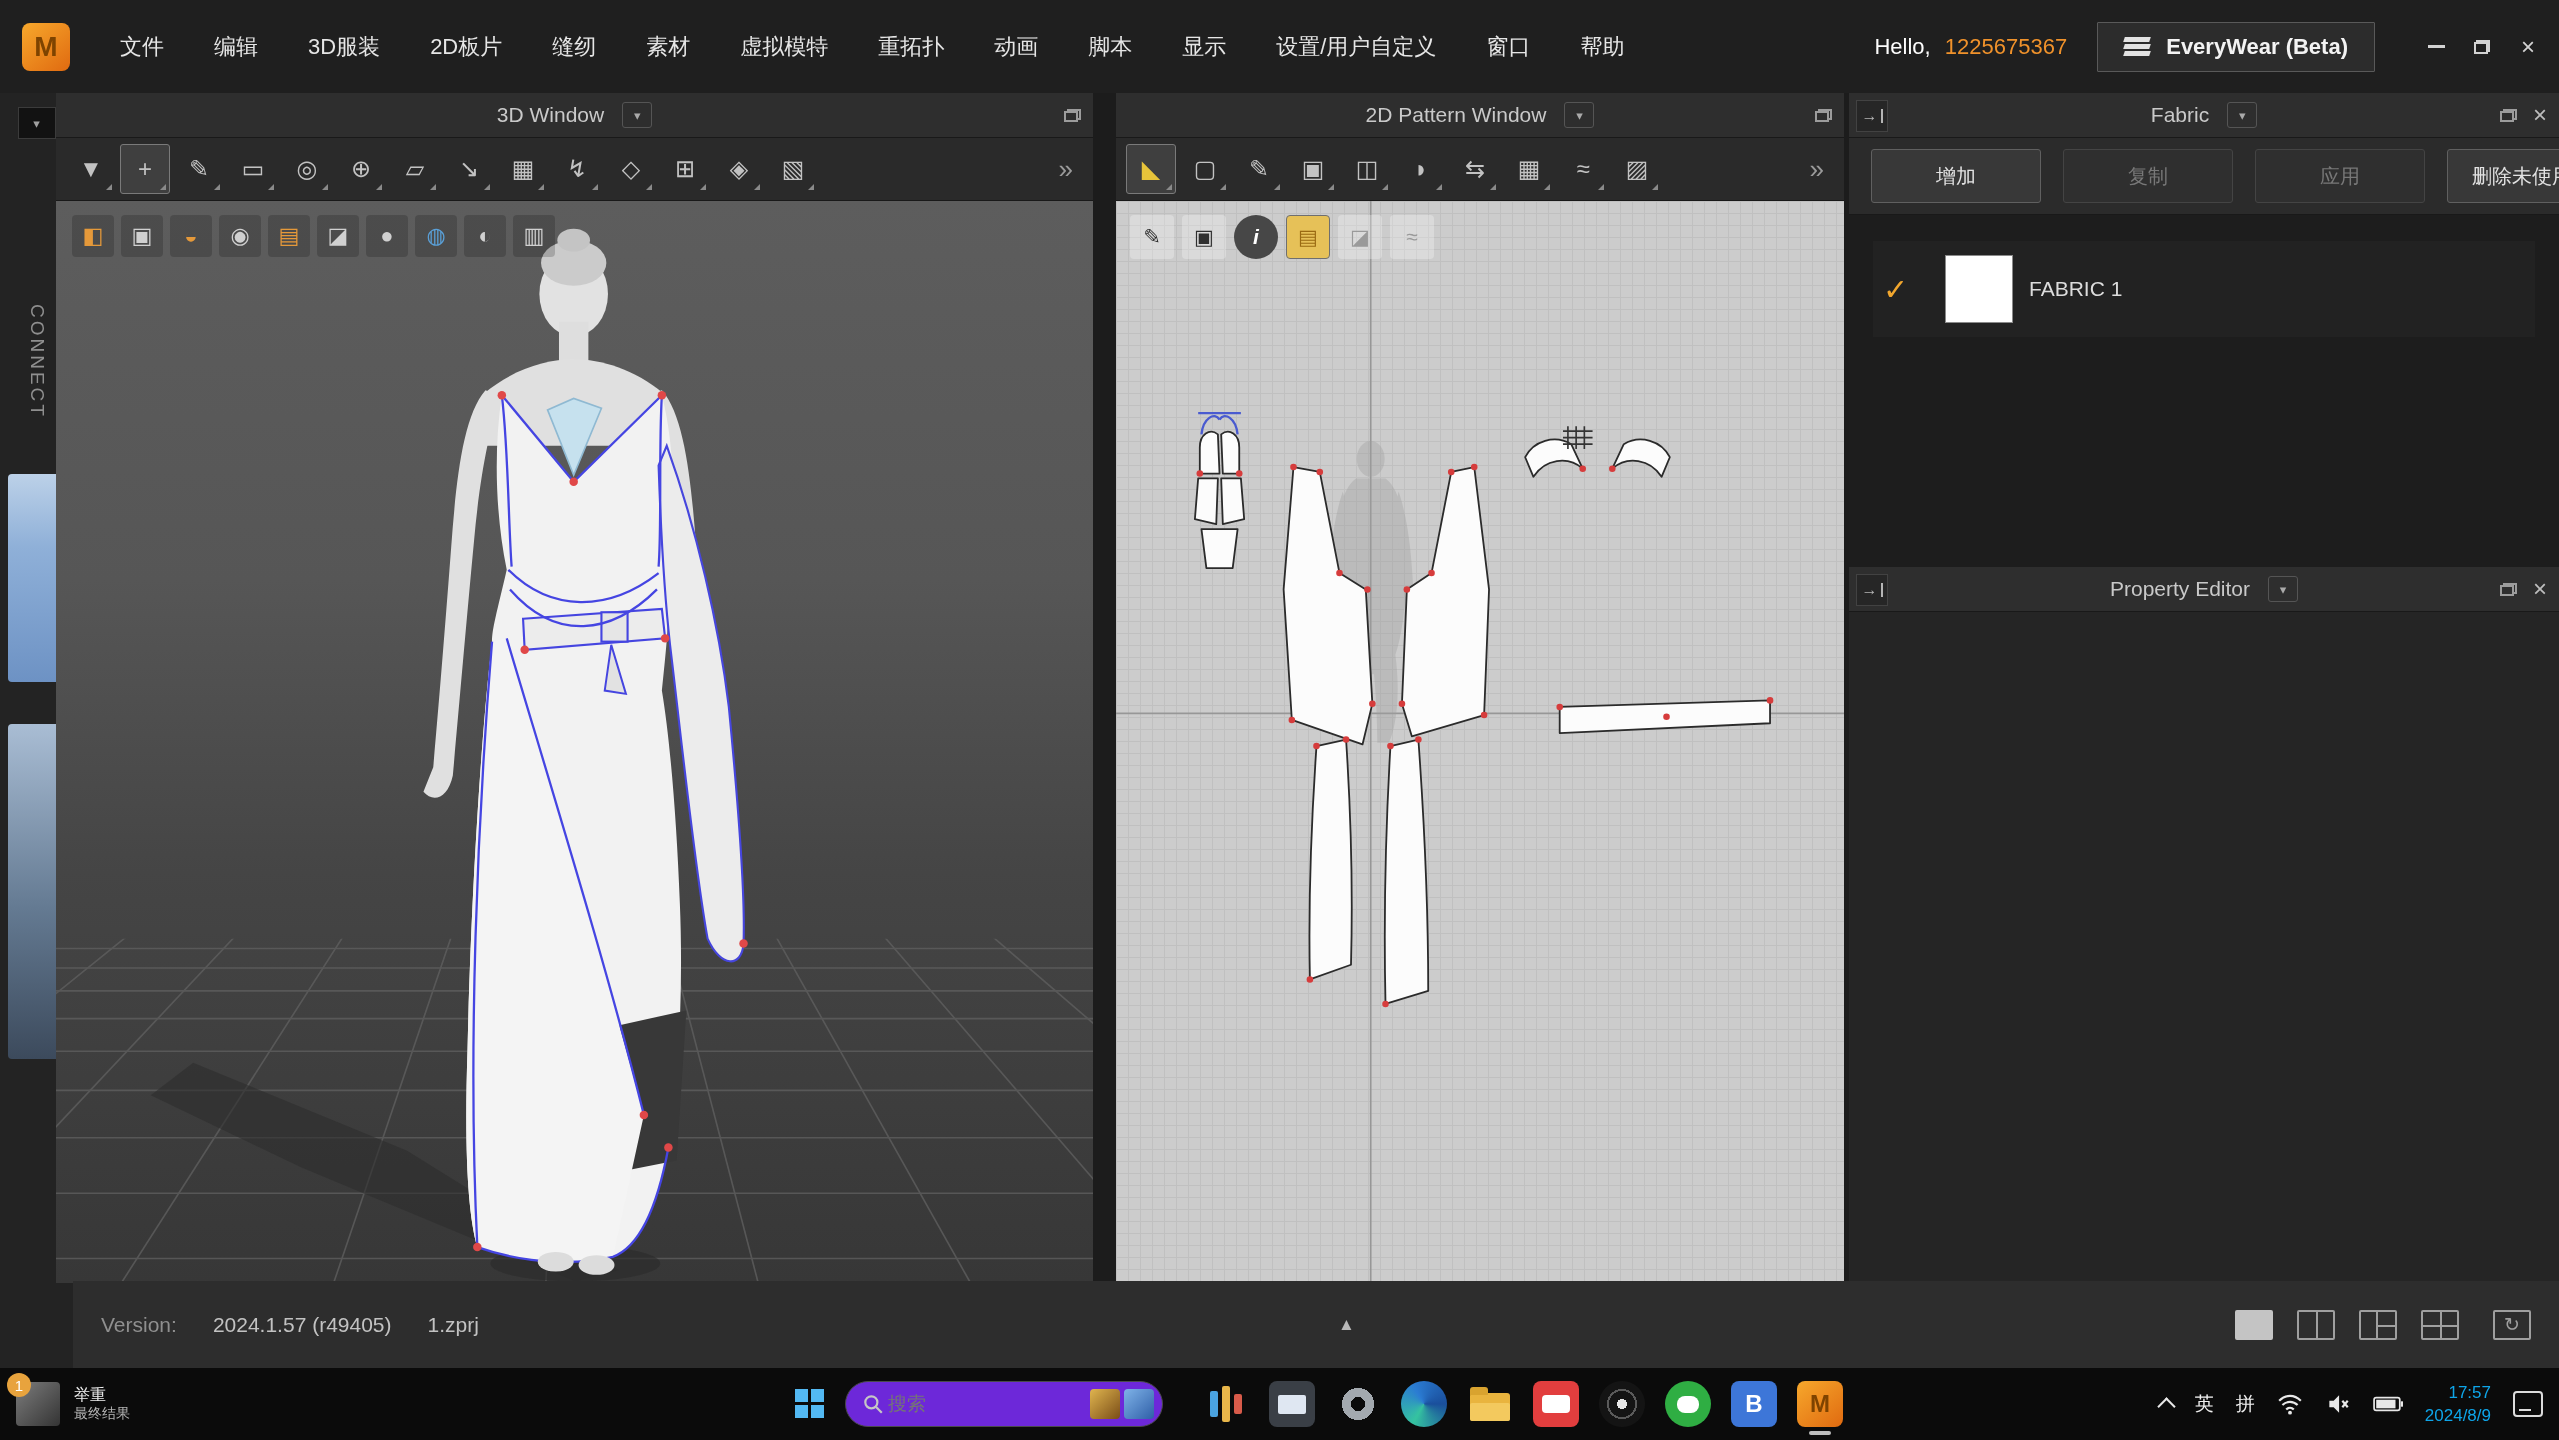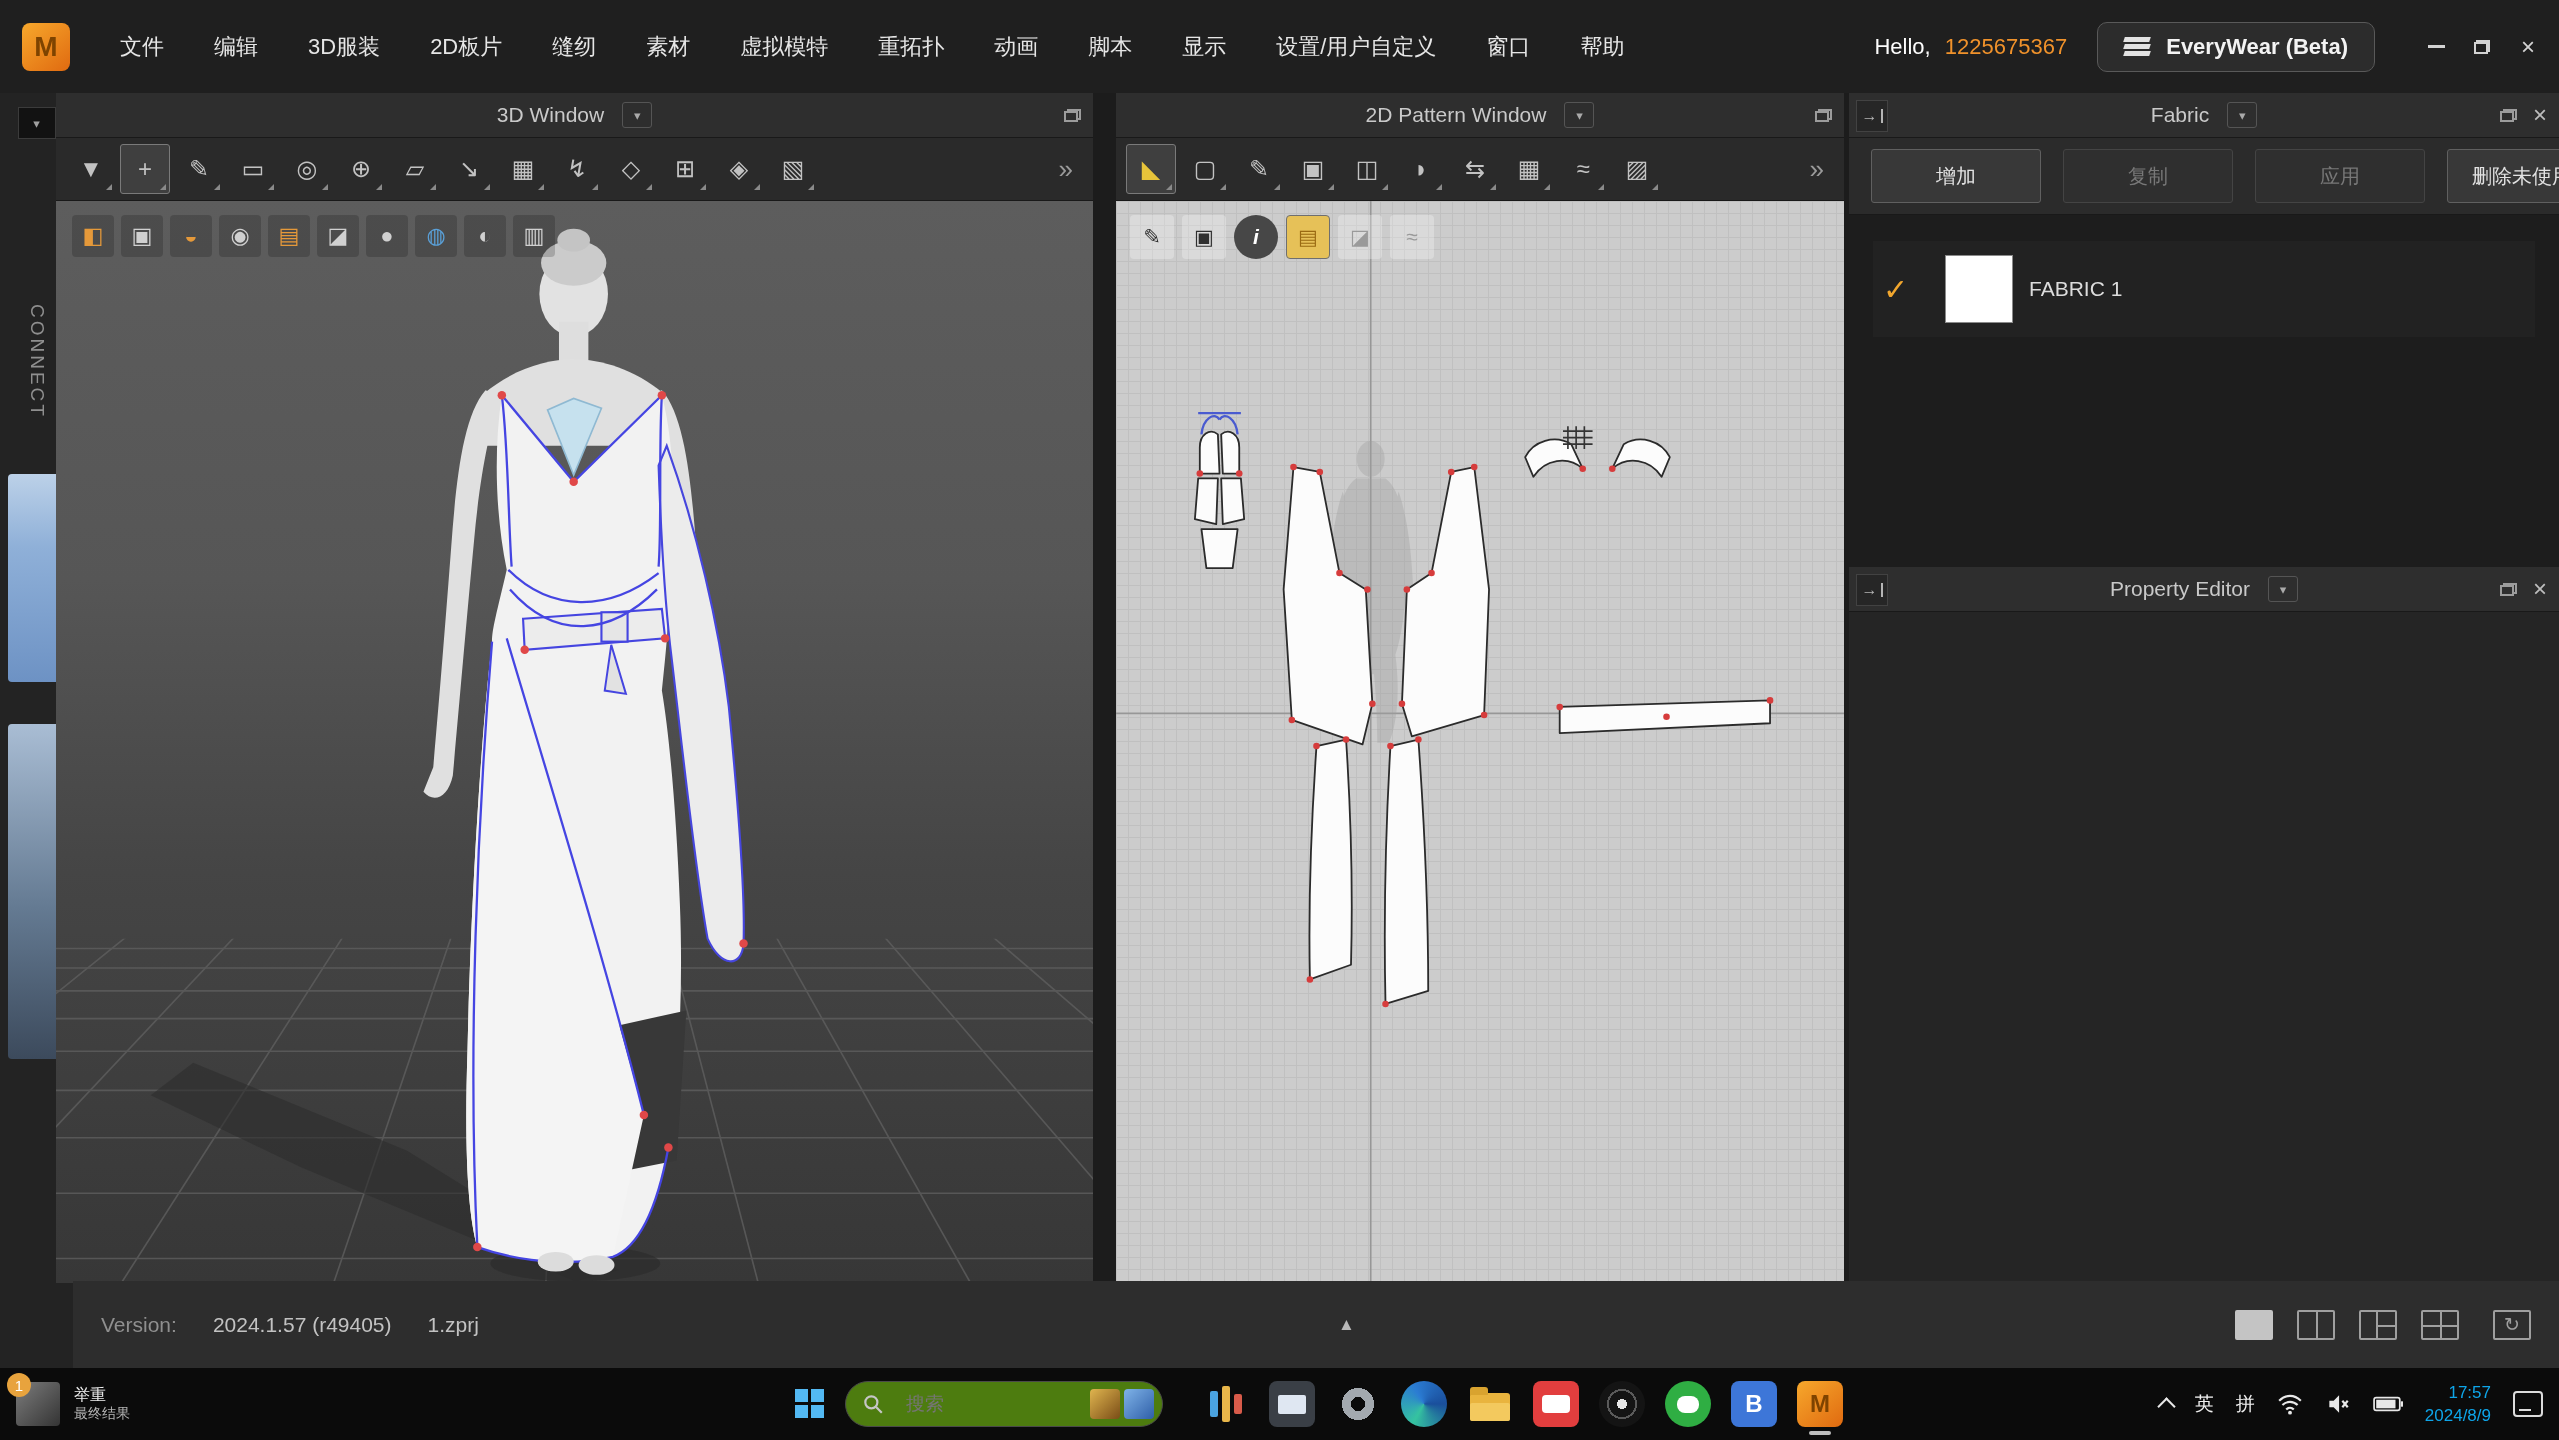--- a/index.html
+++ b/index.html
@@ -6,21 +6,21 @@
     font-family:"Liberation Sans","DejaVu Sans",sans-serif;-webkit-user-select:none;user-select:none;position:relative}
   
   .topbar{position:absolute;left:0;top:0;width:2559px;height:93px;background:#1f1f1f;display:flex;align-items:center}
   .logo{width:48px;height:48px;margin:0 28px 0 22px;border-radius:8px;background:linear-gradient(140deg,#f7a82c,#e06a10);
     display:flex;align-items:center;justify-content:center;color:#7e4300;font-weight:bold;font-size:28px}
   .menu{display:flex;gap:6px}
   .menu-item{padding:12px 22px;color:#e6e6e6;font-size:22px;white-space:nowrap;cursor:default}
   .topbar-right{margin-left:auto;display:flex;align-items:center;gap:30px;padding-right:8px}
   .hello{font-size:22px;color:#fdfdfd;white-space:nowrap}
   .hello .uid{color:#f0922b;margin-left:8px}
-  .account-btn{display:flex;align-items:center;gap:16px;background:#2c2c2c;border:1px solid #595959;border-radius:10px;
+  .account-btn{display:flex;align-items:center;gap:16px;background:#2c2c2c;border:1px solid #595959;border-radius:1px;
     padding:11px 26px;color:#f3f3f3;font-size:22px;font-weight:bold}
   .ew-icon{width:26px;height:20px;position:relative}
   .ew-icon i{position:absolute;left:0;width:26px;height:5px;background:#e3e3e3;transform:skewX(-18deg)}
   .ew-icon i:nth-child(1){top:0}.ew-icon i:nth-child(2){top:7px}.ew-icon i:nth-child(3){top:14px}
   .win-controls{display:flex;margin-left:8px}
   .win-btn{width:46px;height:36px;display:flex;align-items:center;justify-content:center;color:#d2d2d2;font-size:24px}
   .min-bar{width:17px;height:3px;background:#d2d2d2}
   .restore{width:16px;height:14px;position:relative}
   .restore::after{content:"";position:absolute;right:0;top:0;width:10px;height:8px;border:2px solid #d2d2d2}
   .restore::before{content:"";position:absolute;left:0;bottom:0;width:10px;height:8px;border:2px solid #d2d2d2;background:#1f1f1f;z-index:1}
@@ -104,22 +104,22 @@
   .news{margin-left:16px;display:flex;align-items:center;gap:14px}
   .news-ico{width:44px;height:44px;border-radius:4px;background:linear-gradient(135deg,#7d7d7d,#343434);position:relative}
   .badge{position:absolute;left:-9px;top:-9px;width:24px;height:24px;border-radius:50%;background:#e8a33d;color:#fff;
     font-size:15px;display:flex;align-items:center;justify-content:center}
   .news-text{display:flex;flex-direction:column;line-height:19px}
   .news-text .l1{color:#f0f0f0;font-size:16px}
   .news-text .l2{color:#b5b5b5;font-size:14px}
   .tb-center{position:absolute;left:795px;height:100%;display:flex;align-items:center;gap:20px}
   .win-logo{width:30px;height:30px;display:grid;grid-template-columns:13px 13px;grid-template-rows:13px 13px;gap:3px}
   .win-logo i{background:#53b9f3}
-  .search-pill{width:318px;height:46px;border-radius:23px;background:#4d7c0f;border:1px solid #4a4a4a;display:flex;
-    align-items:center;padding:0 8px 0 16px;gap:20px;box-sizing:border-box}
+  .search-pill{width:318px;height:46px;border-radius:23px;background:#6d28d9;border:1px solid #4a4a4a;display:flex;
+    align-items:center;padding:0 8px 0 16px;gap:2px;box-sizing:border-box}
   .search-input{flex:1;background:transparent;border:none;outline:none;color:#cfcfcf;font-size:19px;font-family:inherit;min-width:0}
   .trend{display:flex;gap:4px}
   .trend i{width:30px;height:30px;border-radius:4px;display:block}
   .trend .t1{background:linear-gradient(135deg,#e0b54f,#7a4d17)}
   .trend .t2{background:linear-gradient(135deg,#7fb3e8,#2f5fa8)}
   .apps{display:flex;gap:20px;align-items:center;margin-left:20px}
   .app{width:46px;height:46px;border-radius:8px;position:relative;display:flex;align-items:center;justify-content:center}
   .app.bars{border-radius:0}
   .app.bars i{width:8px;margin:0 2px;display:inline-block;border-radius:2px}
   .app.bars .b1{height:26px;background:#4aa3e0}.app.bars .b2{height:36px;background:#e8b64a}.app.bars .b3{height:20px;background:#d85b4a}

